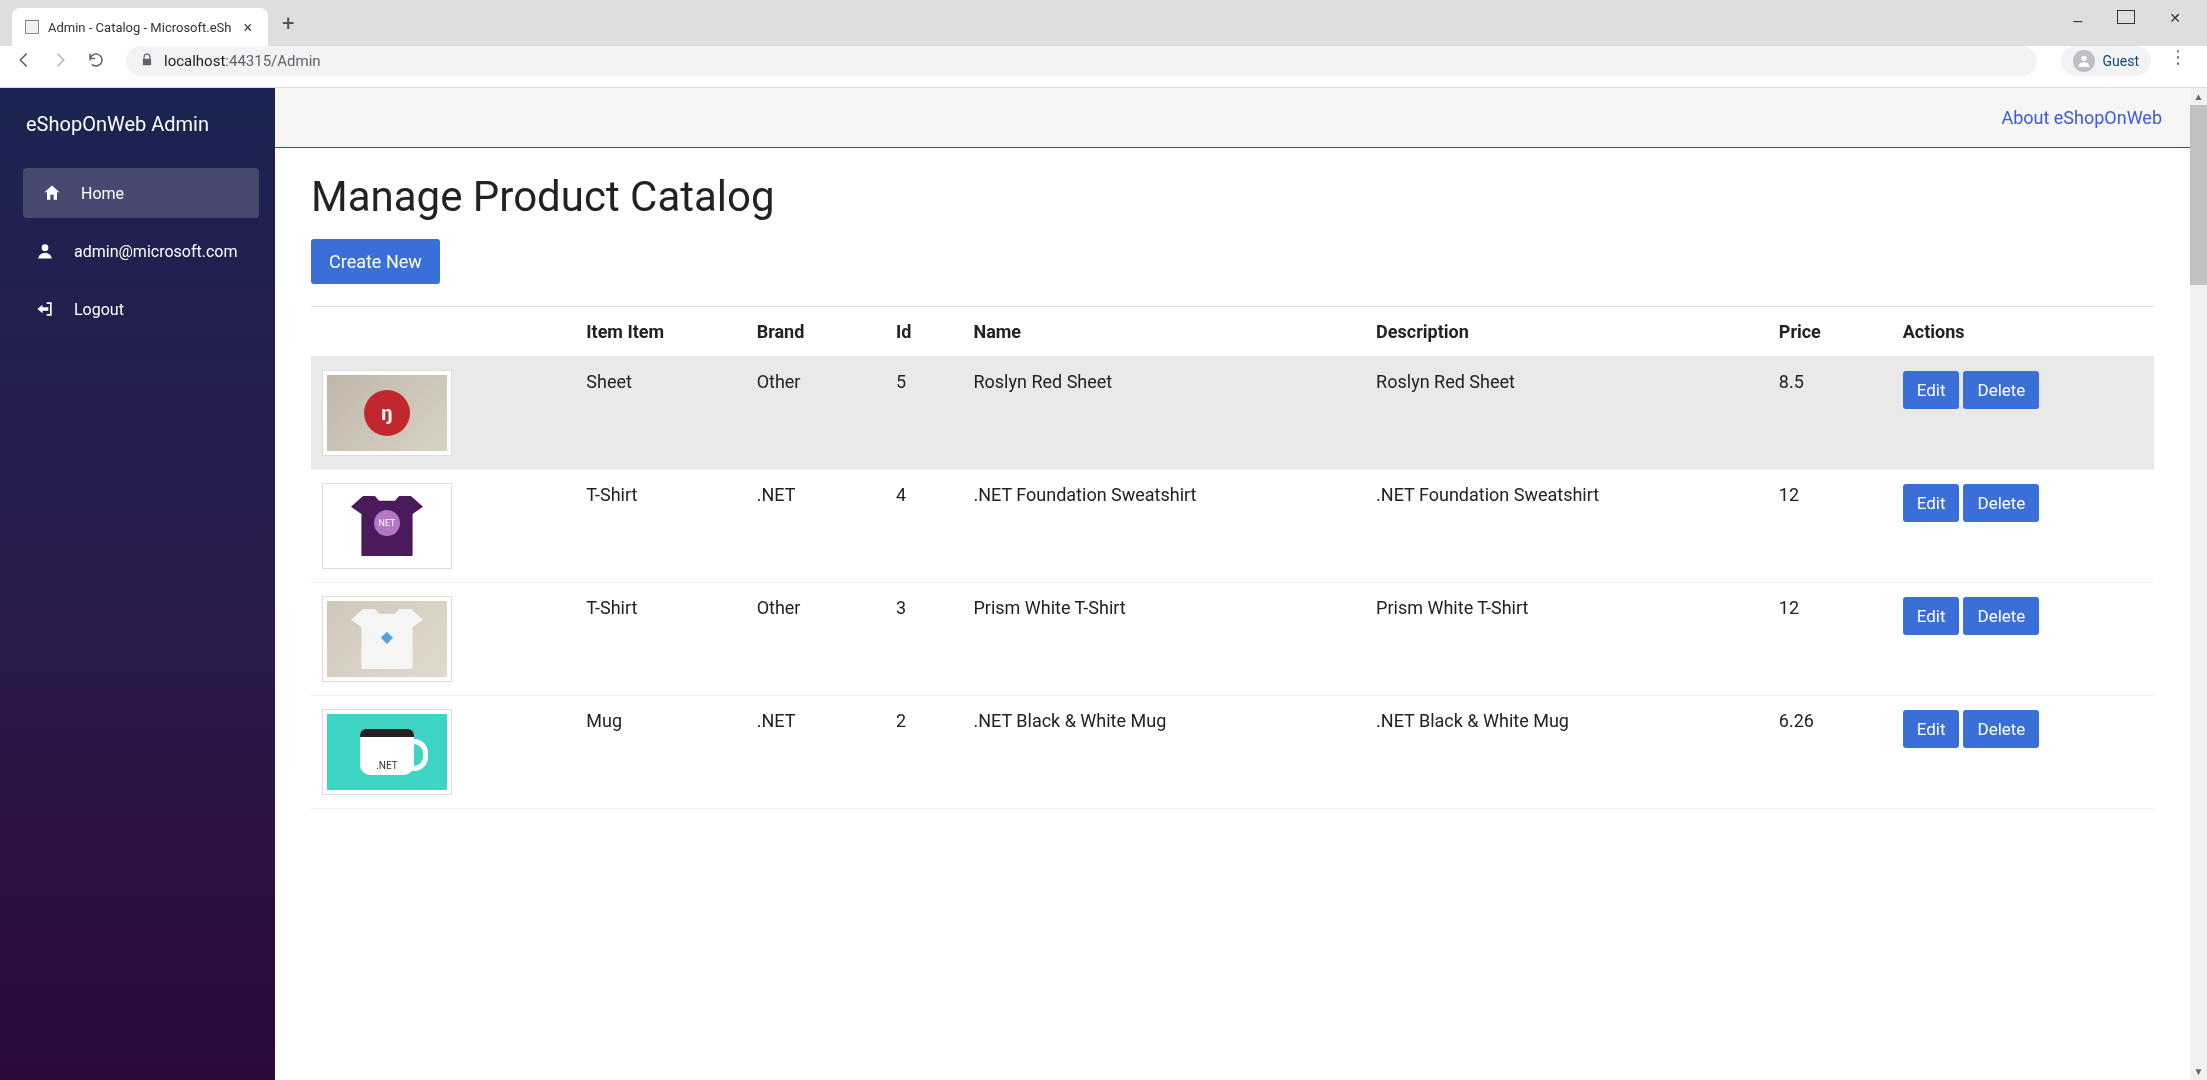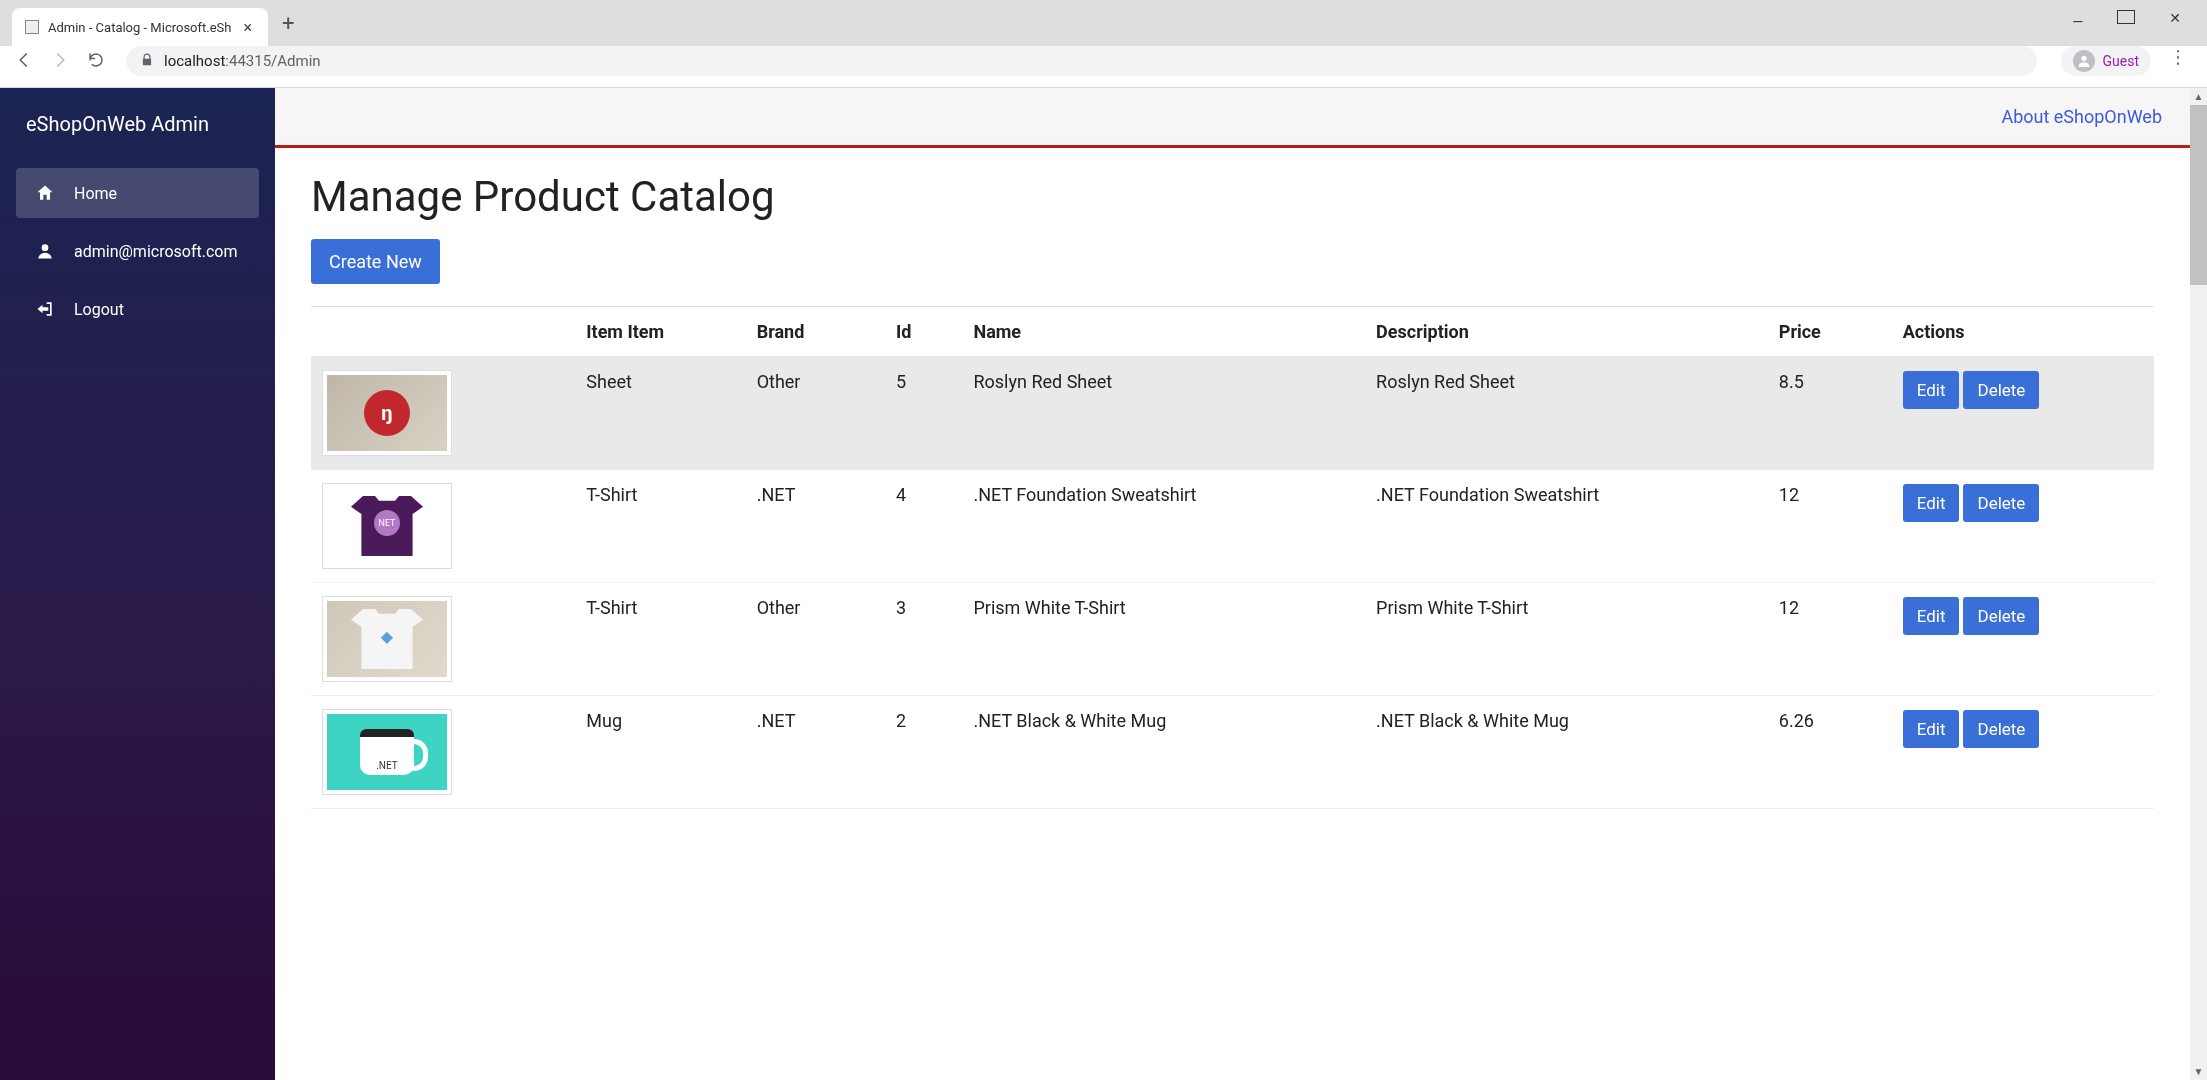--- a/index.html
+++ b/index.html
@@ -21,43 +21,43 @@
 .wc-max { width: 12px; height: 12px; border: 1.5px solid #333; display: inline-block; }
 
 .toolbar { height: 42px; background: #fff; display: flex; align-items: flex-start; padding: 0 10px; gap: 8px; border-bottom: 1px solid #ddd; }
 .toolbar .nav-btn { width: 28px; height: 28px; display: flex; align-items: center; justify-content: center; font-size: 18px; color: #444; cursor: pointer; border-radius: 50%; }
 .toolbar .nav-btn.disabled { color: #bbb; cursor: default; }
 .address-bar { flex: 1; height: 30px; background: #f1f3f4; border-radius: 15px; display: flex; align-items: center; padding: 0 14px; gap: 10px; margin: 0 8px; }
 .lock-icon { font-size: 12px; color: #5f6368; }
 .url-text { font-size: 15px; color: #202124; }
 .url-text .host { color: #202124; }
 .url-text .path { color: #5f6368; }
-.guest-chip { display: flex; align-items: center; gap: 8px; background: #f1f3f4; border-radius: 16px; padding: 4px 12px; font-size: 14px; color: #a21caf; margin-left: 8px; cursor: pointer; }
+.guest-chip { display: flex; align-items: center; gap: 8px; background: #f1f3f4; border-radius: 16px; padding: 4px 12px; font-size: 14px; color: #0c4a6e; margin-left: 8px; cursor: pointer; }
 .guest-avatar { width: 22px; height: 22px; background: #bdc1c6; border-radius: 50%; display: flex; align-items: center; justify-content: center; }
 .guest-avatar svg { width: 16px; height: 16px; fill: #fff; }
 .kebab { font-size: 18px; color: #5f6368; padding: 0 10px; cursor: pointer; }
 
 
 .app-viewport { flex: 1; display: flex; flex-direction: column; background: #fff; position: relative; overflow: hidden; }
 .scrollbar-track { position: absolute; right: 0; top: 0; bottom: 0; width: 17px; background: #f1f1f1; display: flex; flex-direction: column; align-items: center; }
 .scrollbar-btn { height: 17px; width: 100%; display: flex; align-items: center; justify-content: center; font-size: 10px; color: #666; cursor: pointer; }
 .scrollbar-thumb { width: 100%; background: #c1c1c1; height: 180px; margin-top: 0; cursor: pointer; }
 
 .app-body { flex: 1; display: flex; overflow: hidden; margin-right: 17px; }
 
 .sidebar { width: 275px; background: linear-gradient(180deg, #1b2452 0%, #2a1a4a 55%, #2a0a3a 100%); color: #fff; display: flex; flex-direction: column; }
 .brand { padding: 24px 26px; font-size: 20px; font-weight: 400; }
 .nav { padding: 8px 16px; display: flex; flex-direction: column; gap: 8px; }
 .nav-item { display: flex; align-items: center; gap: 18px; padding: 14px 18px; border-radius: 4px; cursor: pointer; font-size: 16px; }
-.nav-item.active { background: rgba(255,255,255,0.18); }
+.nav-item.active { background: rgba(255,255,255,0.18); margin-left: 7px; }
 .nav-item .nav-icon { width: 22px; height: 22px; display: flex; align-items: center; justify-content: center; }
 .nav-item .nav-icon svg { width: 20px; height: 20px; fill: #fff; }
 
 .main { flex: 1; display: flex; flex-direction: column; overflow: auto; }
-.topbar { height: 60px; background: #f6f6f6; display: flex; align-items: center; justify-content: flex-end; padding: 0 28px; border-bottom: 3px solid #b91c1c; }
+.topbar { height: 60px; background: #f6f6f6; display: flex; align-items: center; justify-content: flex-end; padding: 0 28px; border-bottom: 1px solid #b91c1c; }
 .about-link { color: #3d5bd9; font-size: 18px; text-decoration: none; cursor: pointer; }
 
 .content { padding: 24px 36px; }
 .page-title { font-size: 42px; font-weight: 400; color: #222; margin-bottom: 18px; }
 .create-btn { background: #3b6fd8; color: #fff; border: none; padding: 12px 18px; font-size: 18px; border-radius: 3px; cursor: pointer; }
 
 table.catalog { width: 100%; border-collapse: collapse; margin-top: 22px; }
 table.catalog thead th { text-align: left; padding: 14px 12px; font-size: 18px; font-weight: 700; color: #222; border-top: 1px solid #e0e0e0; border-bottom: 1px solid #e8e8e8; }
 table.catalog tbody td { padding: 14px 12px; font-size: 18px; color: #222; vertical-align: top; border-bottom: 1px solid #eee; }
 table.catalog tbody tr.hovered { background: #e9e9e9; }

